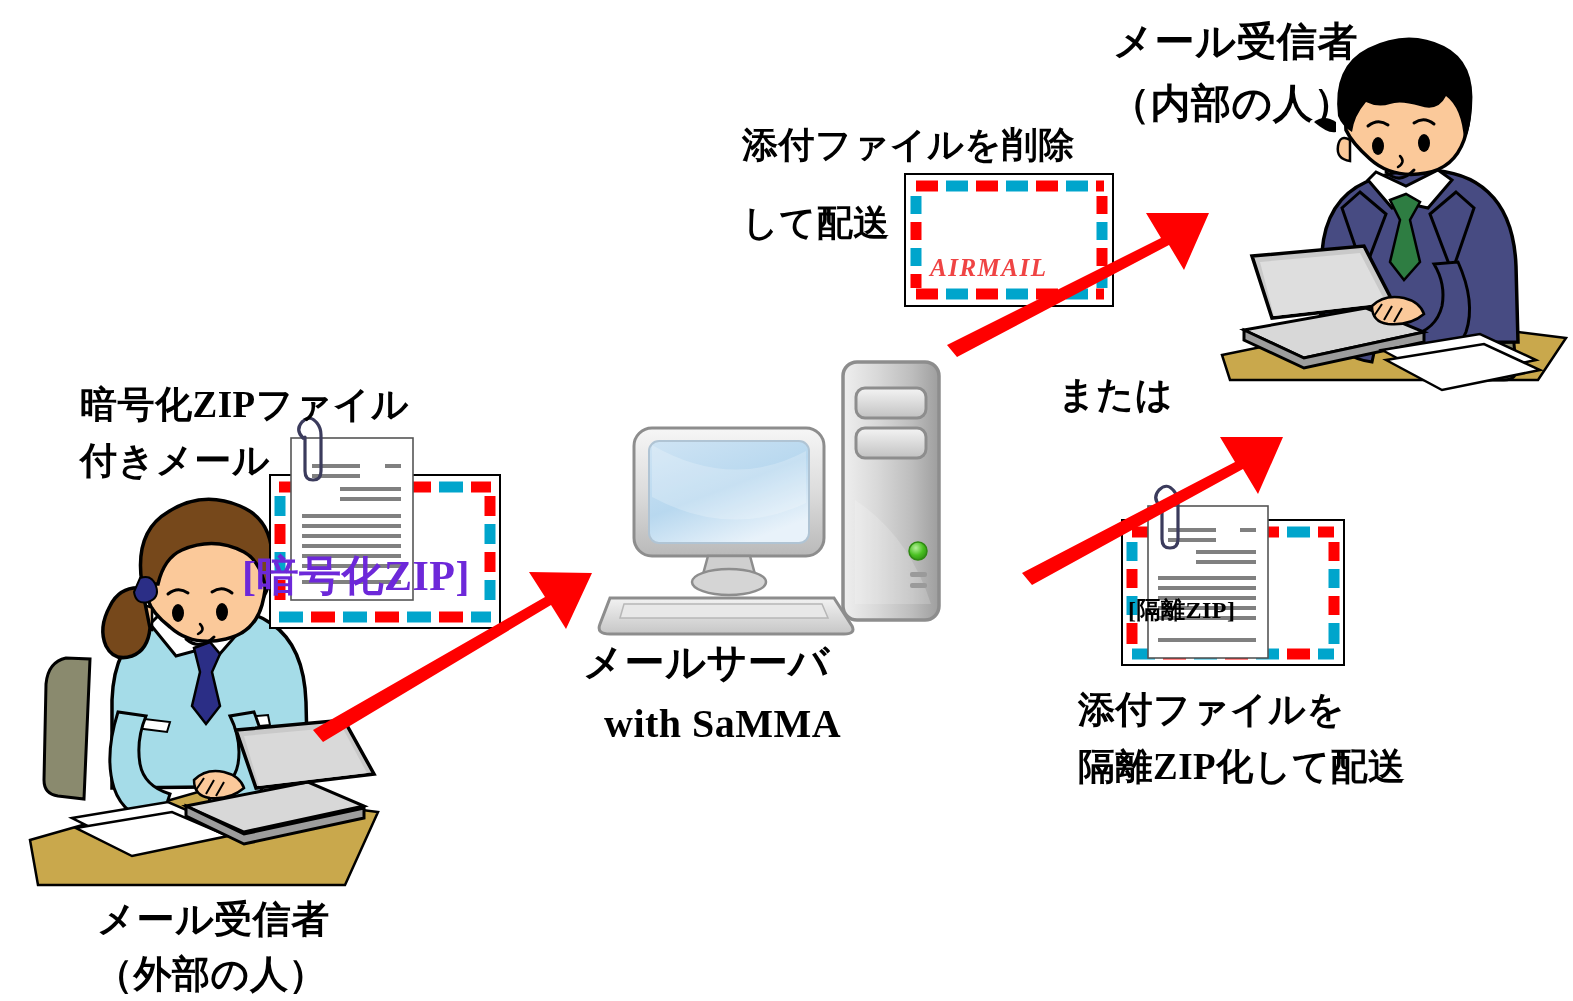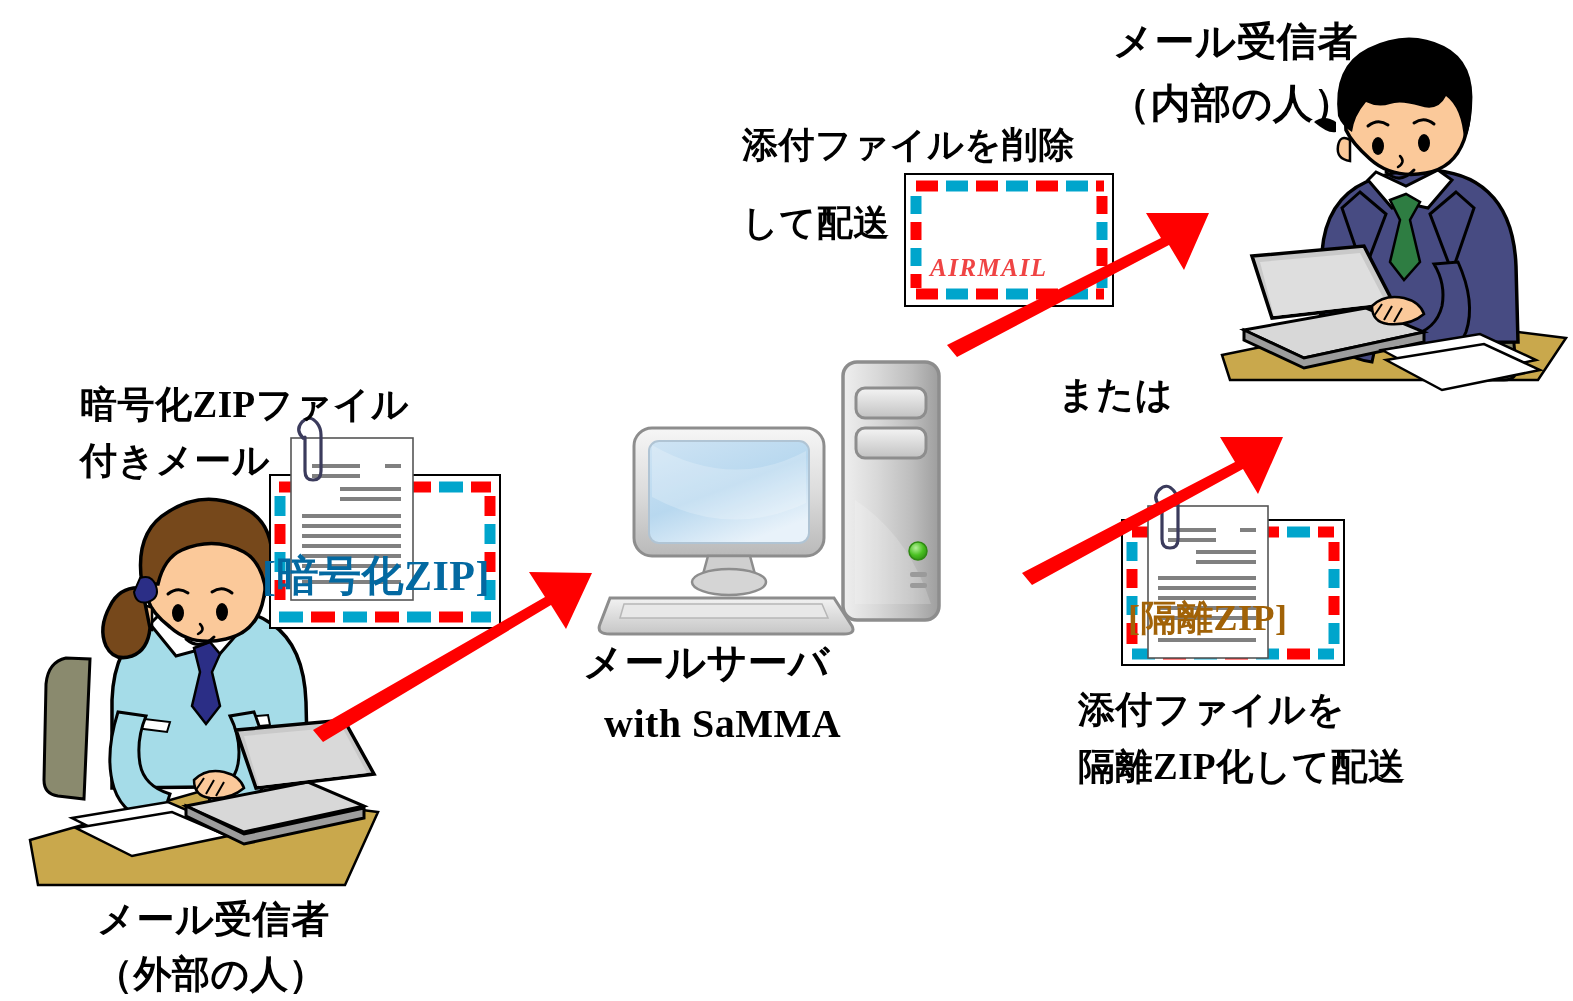--- a/index.html
+++ b/index.html
@@ -324,25 +324,25 @@
   <div class="lbl" style="left:1110px; top:78px; font-size:40px;">（内部の人）</div>
 
   <div class="lbl" style="left:742px; top:122px; font-size:36px;">添付ファイルを削除</div>
   <div class="lbl" style="left:742px; top:180px; font-size:36px;margin-top:20px;">して配送</div>
 
   <div class="lbl" style="left:930px; top:252px; font-size:25px; color:#ef4444; font-style:italic; font-weight:bold; letter-spacing:1.5px;">AIRMAIL</div>
 
   <div class="lbl" style="left:80px; top:381px; font-size:37px;">暗号化ZIPファイル</div>
   <div class="lbl" style="left:80px; top:437px; font-size:37px;">付きメール</div>
 
-  <div class="lbl" style="left:262px; top:550px; font-size:42px; color:#0369a1; font-weight:bold;">[暗号化ZIP]</div>
+  <div class="lbl" style="left:242px; top:550px; font-size:42px; color:#6d28d9; font-weight:bold;">[暗号化ZIP]</div>
 
   <div class="lbl" style="left:1058px; top:371px; font-size:37px;text-align:center;">または</div>
 
-  <div class="lbl" style="left:1128px; top:595px; font-size:36px; color:#a16207; font-weight:bold;">[隔離ZIP]</div>
+  <div class="lbl" style="left:1128px; top:595px; font-size:24px; color:#000000; font-weight:bold;">[隔離ZIP]</div>
 
   <div class="lbl" style="left:1078px; top:686px; font-size:37px;">添付ファイルを</div>
   <div class="lbl" style="left:1078px; top:743px; font-size:37px;">隔離ZIP化して配送</div>
 
   <div class="lbl" style="left:583px; top:637px; font-size:40px;text-align:center;">メールサーバ</div>
   <div class="lbl" style="left:604px; top:698px; font-size:40px;">with SaMMA</div>
 
   <div class="lbl" style="left:97px; top:895px; font-size:38px;">メール受信者</div>
   <div class="lbl" style="left:95px; top:950px; font-size:38px;">（外部の人）</div>
 

